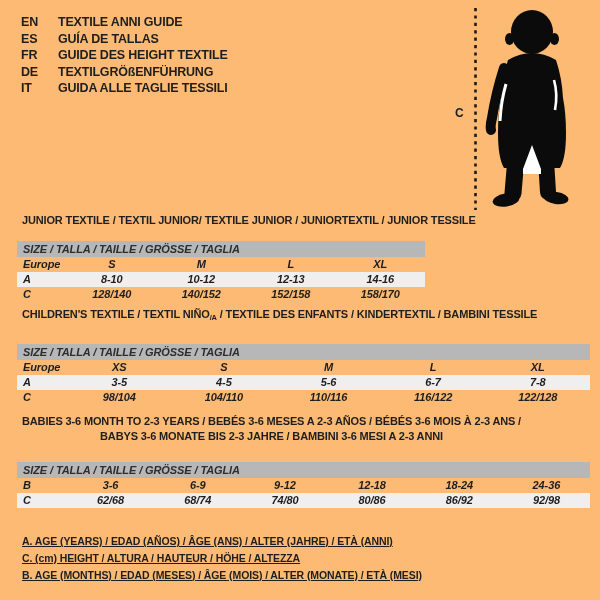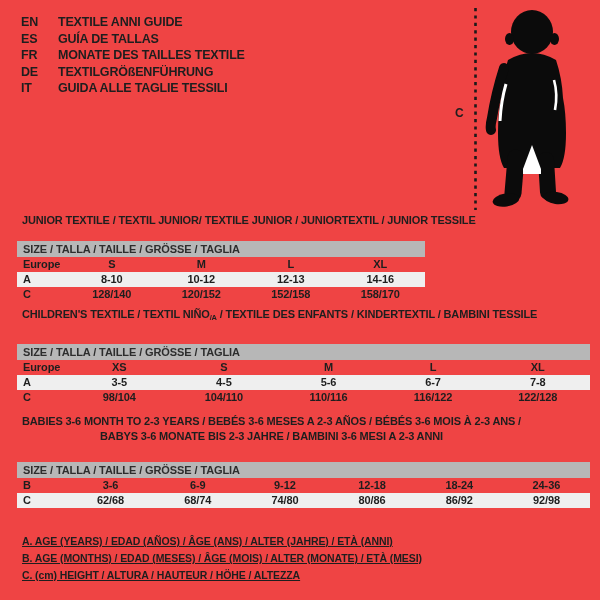--- a/index.html
+++ b/index.html
@@ -1,31 +1,31 @@
 <!DOCTYPE html>
 <html><head>
 <meta charset="utf-8">
 <style>
   html,body{margin:0;padding:0;background:#fff;}
   .canvas{
-    position:relative;width:600px;height:600px;background:#ef4444;overflow:hidden;
+    position:relative;width:600px;height:600px;background:#fdba74;overflow:hidden;
     font-family:"Liberation Sans",sans-serif;font-weight:700;color:#1e1e1e;
     -webkit-font-smoothing:antialiased;
   }
   
   .langs{position:absolute;left:21px;top:14px;}
   .lang-row{display:flex;font-size:12.5px;line-height:16.5px;letter-spacing:-0.2px;}
   .lang-code{width:37px;flex:0 0 37px;}
   
   .fig{position:absolute;left:470px;top:6px;width:110px;height:206px;}
   .c-label{position:absolute;left:455px;top:106px;font-size:12px;}
   
   .tbl-title{position:absolute;font-size:11px;letter-spacing:-0.15px;white-space:nowrap;text-align:center;}
   .tbl-title .subsz{font-size:7.5px;vertical-align:-2px;}
-  .grid{position:absolute;}
+  .grid{position:absolute;font-style:italic;}
   .band{background:#b7b7b7;height:16px;line-height:16px;padding-left:6px;font-size:11px;color:#2d2d2d;letter-spacing:-0.1px;}
   .trow{display:grid;height:15px;line-height:15px;font-size:11px;letter-spacing:-0.1px;}
   .cols4{grid-template-columns:50px repeat(4,1fr);}
   .cols5{grid-template-columns:50px repeat(5,1fr);}
   .cols6{grid-template-columns:50px repeat(6,1fr);}
   .cell{text-align:center;}
   .cell-label{padding-left:6px;text-align:left;}
   .shaded{background:#efefef;}
   
   .legend{position:absolute;left:22px;top:533px;font-size:10.5px;line-height:16.8px;letter-spacing:-0.1px;text-decoration:underline;}
@@ -39,21 +39,21 @@
     <div class="lang-row">
       <span class="lang-code">EN</span>
       <span>TEXTILE ANNI GUIDE</span>
     </div>
     <div class="lang-row">
       <span class="lang-code">ES</span>
       <span>GUÍA DE TALLAS</span>
     </div>
     <div class="lang-row">
       <span class="lang-code">FR</span>
-      <span>MONATE DES TAILLES TEXTILE</span>
+      <span>GUIDE DES HEIGHT TEXTILE</span>
     </div>
     <div class="lang-row">
       <span class="lang-code">DE</span>
       <span>TEXTILGRÖßENFÜHRUNG</span>
     </div>
     <div class="lang-row">
       <span class="lang-code">IT</span>
       <span>GUIDA ALLE TAGLIE TESSILI</span>
     </div>
   </div>
@@ -93,21 +93,21 @@
     <div class="trow cols4 shaded">
       <div class="cell-label">A</div>
       <div class="cell">8-10</div>
       <div class="cell">10-12</div>
       <div class="cell">12-13</div>
       <div class="cell">14-16</div>
     </div>
     <div class="trow cols4">
       <div class="cell-label">C</div>
       <div class="cell">128/140</div>
-      <div class="cell">120/152</div>
+      <div class="cell">140/152</div>
       <div class="cell">152/158</div>
       <div class="cell">158/170</div>
     </div>
   </div>
 
   <div class="tbl-title" style="left:22px;top:308px;"><span>CHILDREN'S TEXTILE / TEXTIL NIÑO</span><span class="subsz">/A</span><span> / TEXTILE DES ENFANTS / KINDERTEXTIL / BAMBINI TESSILE</span></div>
   <div class="grid" style="left:17px;top:344px;width:573px;">
     <div class="band">SIZE / TALLA / TAILLE / GRÖSSE / TAGLIA</div>
     <div class="trow cols5">
       <div class="cell-label">Europe</div>
@@ -156,17 +156,17 @@
       <div class="cell">68/74</div>
       <div class="cell">74/80</div>
       <div class="cell">80/86</div>
       <div class="cell">86/92</div>
       <div class="cell">92/98</div>
     </div>
   </div>
 
   <div class="legend">
     <div>A. AGE (YEARS) / EDAD (AÑOS) / ÂGE (ANS) / ALTER (JAHRE) / ETÀ (ANNI)</div>
+    <div>C. (cm) HEIGHT / ALTURA / HAUTEUR / HÖHE / ALTEZZA</div>
     <div>B. AGE (MONTHS) / EDAD (MESES) / ÂGE (MOIS) / ALTER (MONATE) / ETÀ (MESI)</div>
-    <div>C. (cm) HEIGHT / ALTURA / HAUTEUR / HÖHE / ALTEZZA</div>
   </div>
 
 </div>
 
 </body></html>

